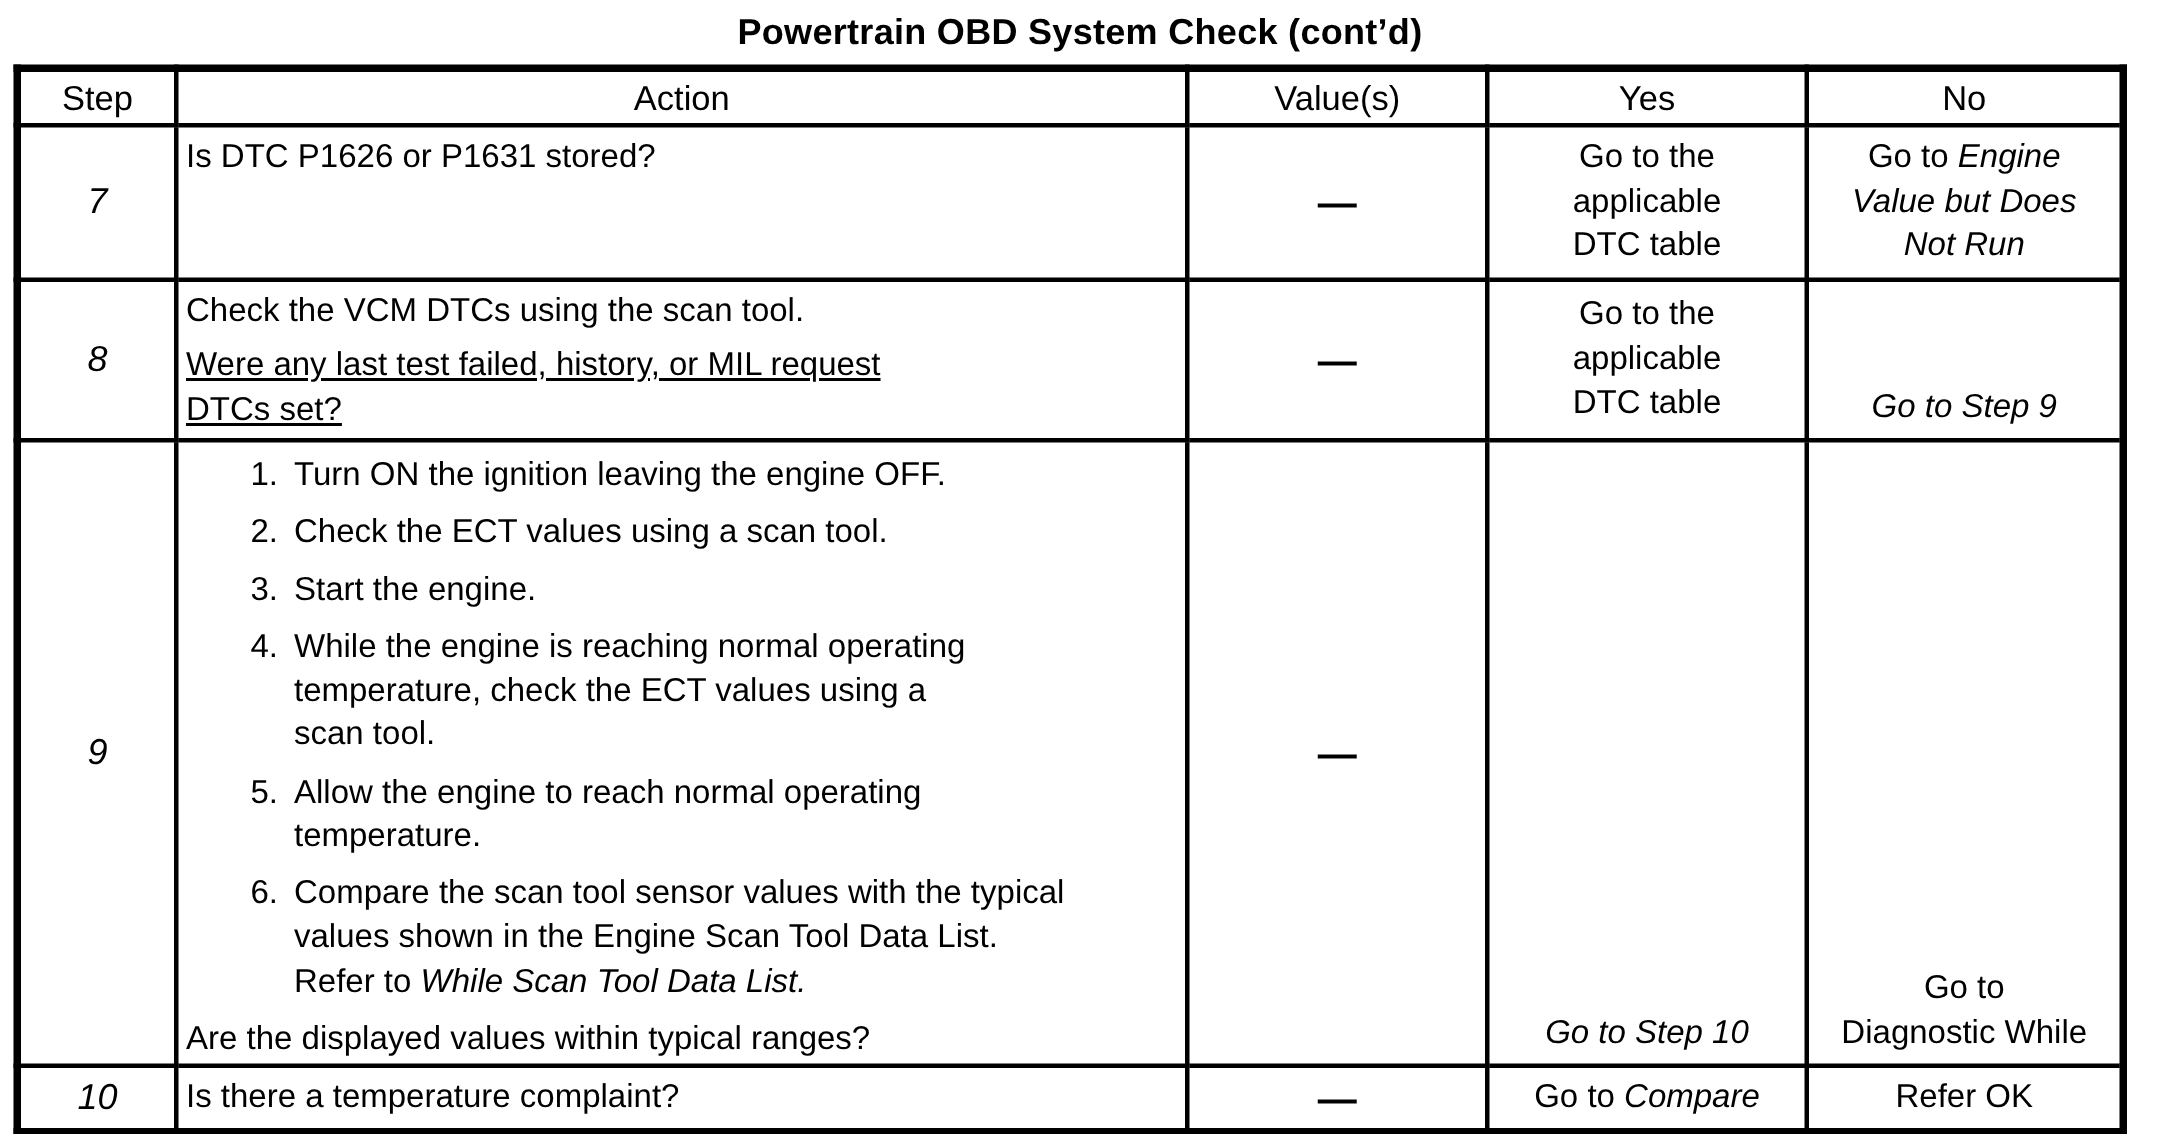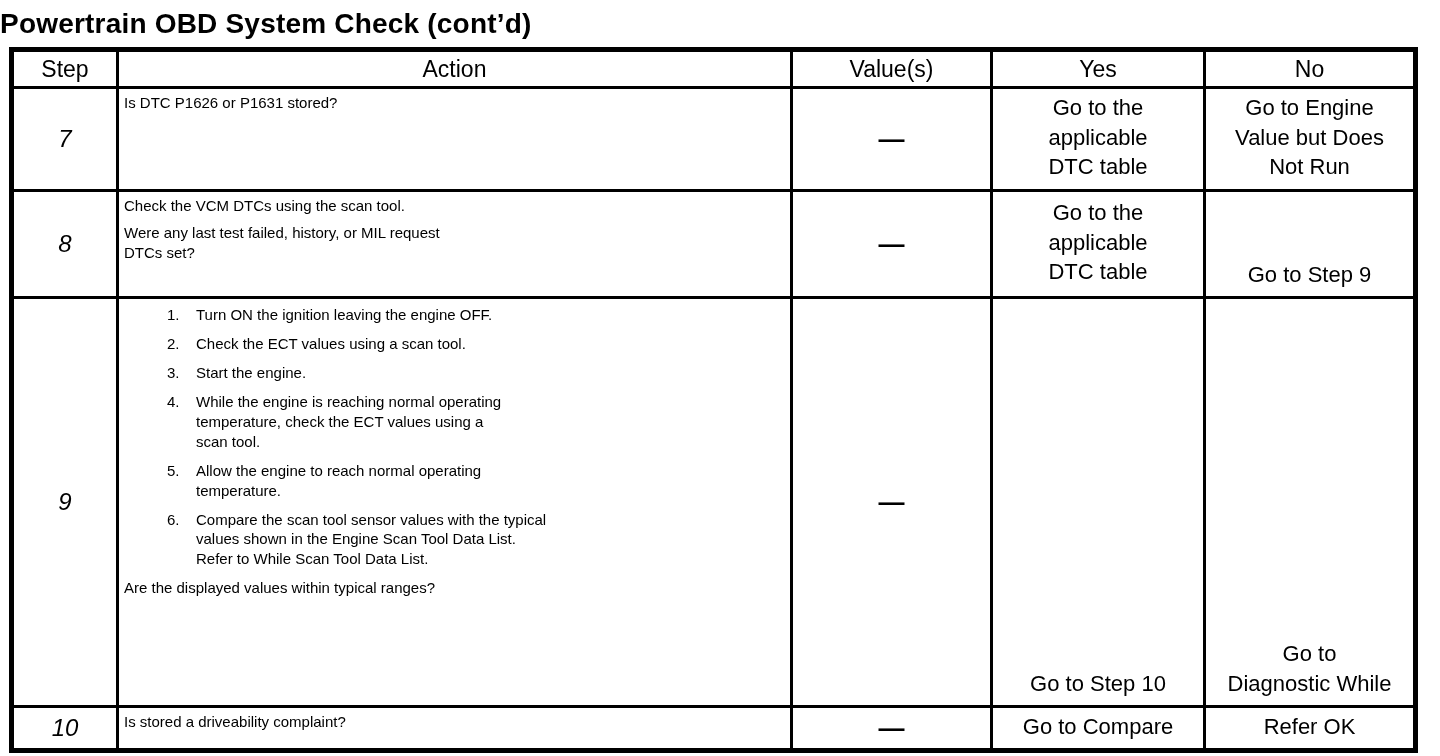--- a/index.html
+++ b/index.html
@@ -6,22 +6,22 @@
     margin: 0; padding: 0;
     width: 1440px; height: 756px;
     background: #ffffff;
     color: #000000;
     font-family: "Liberation Sans", sans-serif;
     overflow: hidden;
   }
   .page { width: 1440px; height: 756px; position: relative; }
   .title {
     margin: 8px 0 7px 0;
-    text-align: left;
-    font-size: 28px;
+    text-align: center;
+    font-size: 24px;
     font-weight: bold;
     letter-spacing: 0.2px;
   }
   table.obd-table {
     border-collapse: collapse;
     table-layout: fixed;
     width: 1406px;
     margin-left: 9px;
     border: 5px solid #000;
   }
@@ -39,45 +39,45 @@
   tbody tr:nth-child(4) { height: 36px; }
   td.step {
     text-align: center;
     vertical-align: middle;
     font-style: italic;
     font-size: 24px;
   }
   td.action {
     vertical-align: top;
     padding: 4px 6px 3px 5px;
-    font-size: 15px;
+    font-size: 22px;
     line-height: 1.33;
   }
   td.value {
     text-align: center;
     vertical-align: middle;
     font-size: 26px;
     font-weight: bold;
   }
   td.yes, td.no {
     text-align: center;
     vertical-align: middle;
     font-size: 22px;
     line-height: 1.34;
     padding: 4px 4px 7px 4px;
     margin-top: 44px;
   }
   tbody tr:nth-child(2) td.no { vertical-align: bottom; }
   tbody tr:nth-child(3) td.yes,
   tbody tr:nth-child(3) td.no { vertical-align: bottom; }
-  .para + .para { margin-top: 7px; }
+  .para + .para { margin-top: 7px; text-decoration: underline; }
   .li-row { display: flex; margin: 2px 0 9px 43px; }
   .li-num { flex: none; width: 29px; }
   .li-text { flex: 1; }
-  .it { }
+  .it { font-style: italic; }
 </style>
 </head>
 <body>
 
 <div class="page">
   <h1 class="title">Powertrain OBD System Check (cont’d)</h1>
 
   <table class="obd-table">
     <colgroup>
       <col style="width:106px">
@@ -144,21 +144,21 @@
             </div>
             <div class="para"><span>Are the displayed values within typical ranges?</span></div>
           </td>
           <td class="value">—</td>
           <td class="yes"><span class="it">Go to Step 10</span></td>
           <td class="no"><span>Go to</span><br><span>Diagnostic While</span></td>
         </tr>
         <tr>
           <td class="step">10</td>
           <td class="action">
-            <div class="para"><span>Is stored a driveability complaint?</span></div>
+            <div class="para"><span>Is there a temperature complaint?</span></div>
           </td>
           <td class="value">—</td>
           <td class="yes"><span>Go to </span><span class="it">Compare</span></td>
           <td class="no"><span>Refer OK</span></td>
         </tr>
       </tbody>
   </table>
 
 </div>
 

